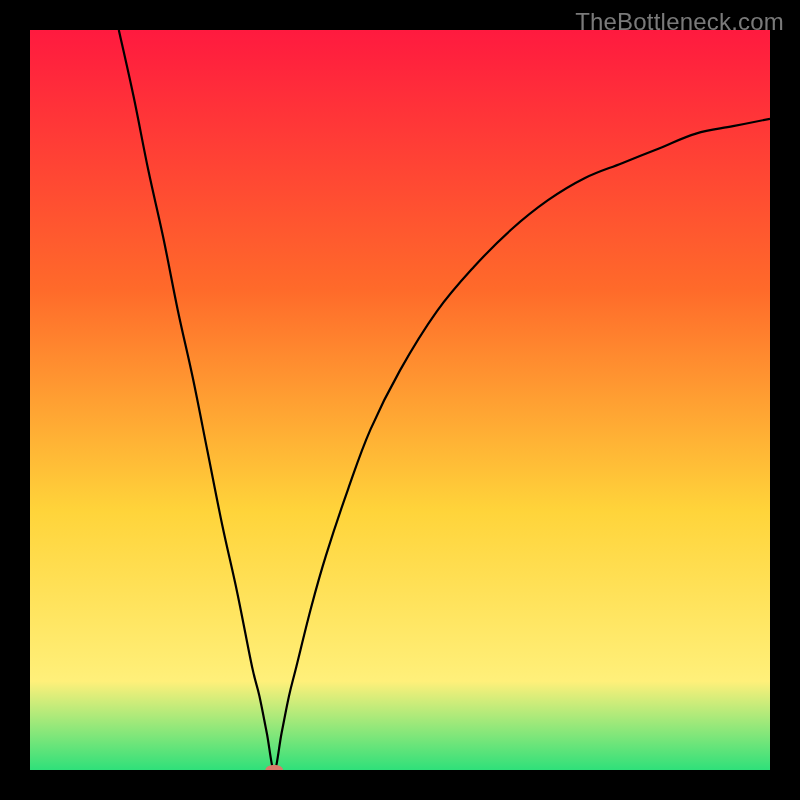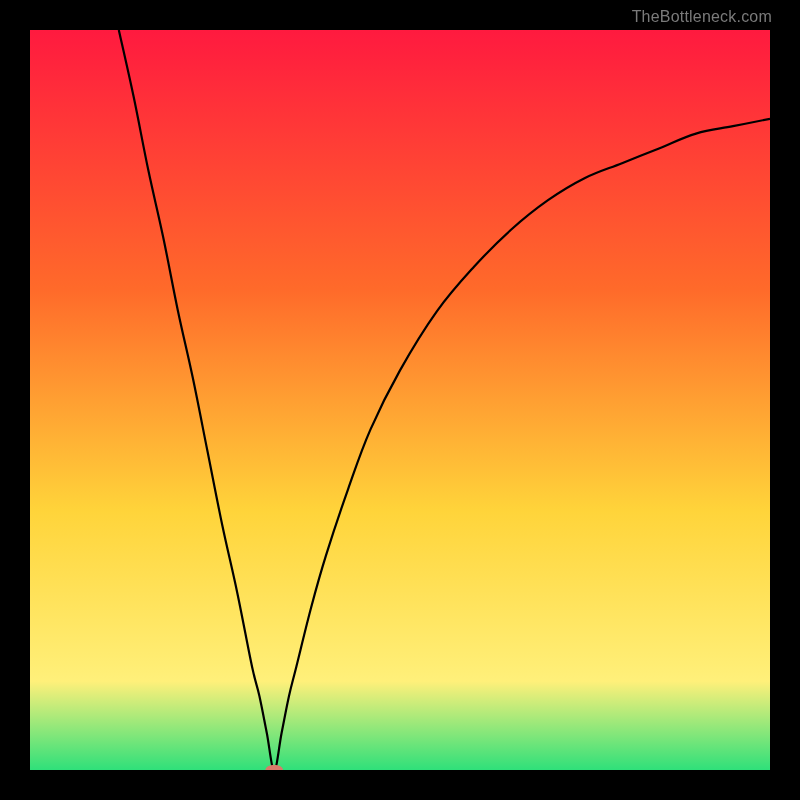--- a/index.html
+++ b/index.html
@@ -22,23 +22,23 @@
   .plot-bg {
     position: absolute;
     left: 0;
     top: 0;
     width: 740px;
     height: 740px;
   }
   .watermark {
     position: absolute;
     top: 8px;
-    right: 28px;
+    right: 16px;
     color: #7a7a7a;
-    font-size: 16px;
+    font-size: 24px;
     font-family: Arial, Helvetica, sans-serif;
     letter-spacing: 0.2px;
   }
   svg {
     display: block;
   }
   .curve {
     stroke: #000;
     stroke-width: 2.2;
     fill: none;

